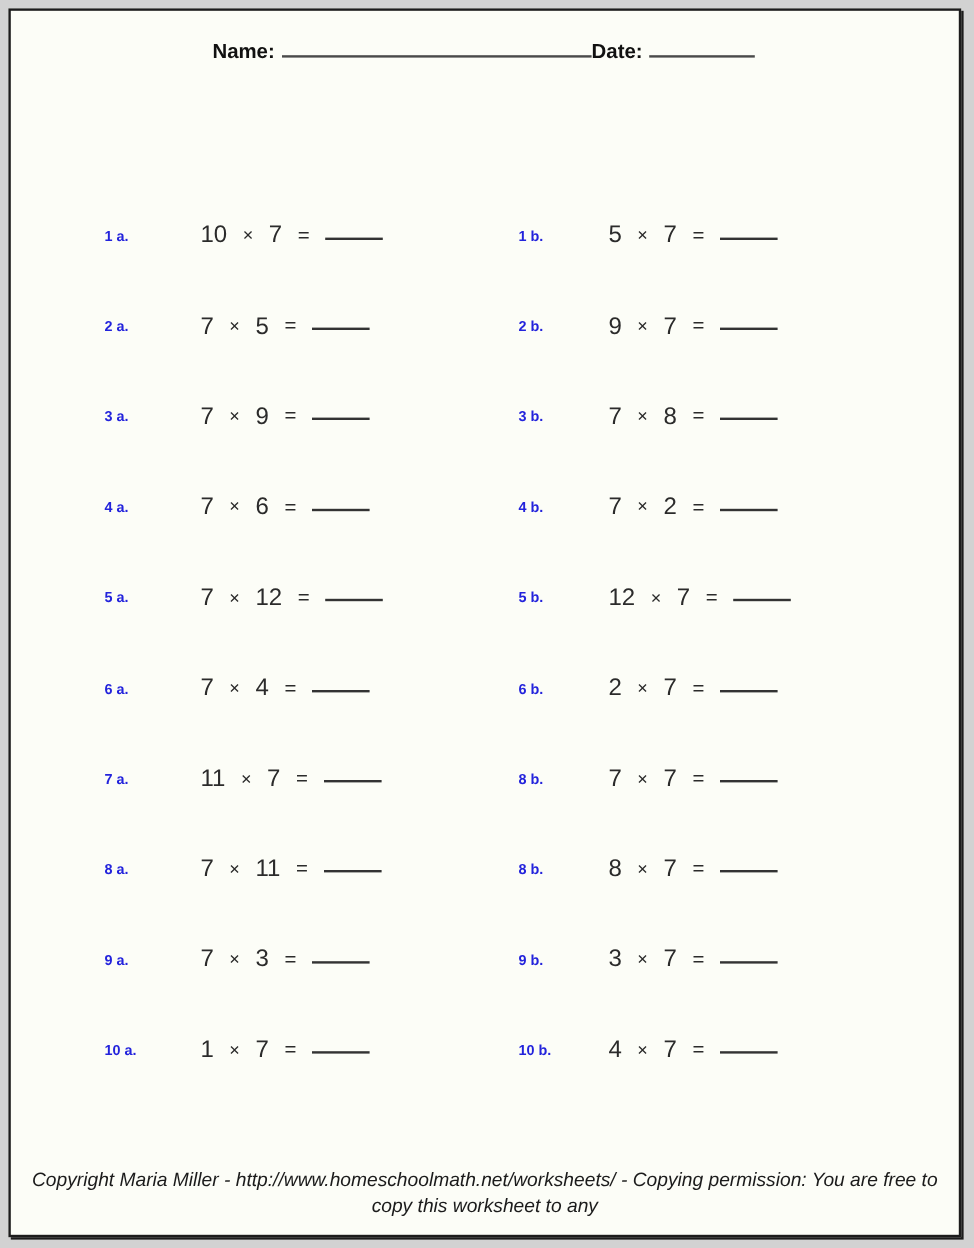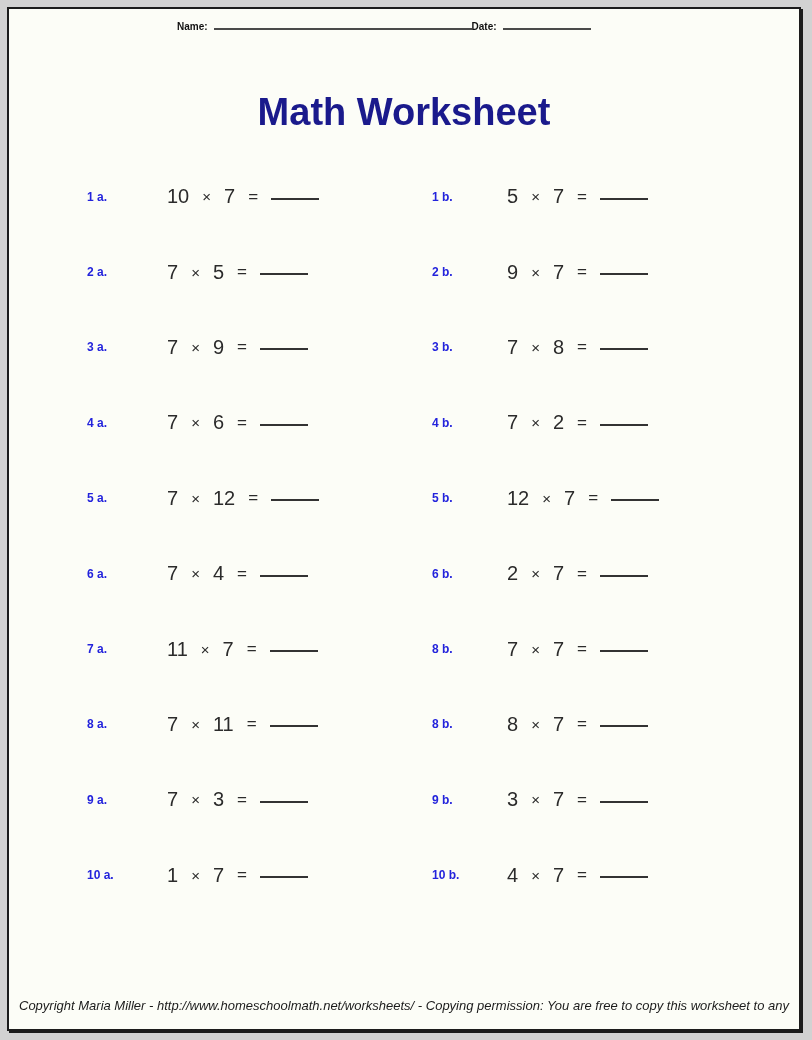--- a/index.html
+++ b/index.html
@@ -16,25 +16,25 @@
     width: 794px;
     height: 1024px;
     margin: 7px 0 0 7px;
     background: #fcfdf7;
     border: 2px solid #1c1c1c;
     box-shadow: 2px 2px 0 #1c1c1c;
   }
   
   .header {
     position: absolute;
-    top: 12px;
+    top: 24px;
     left: 168px;
     display: flex;
     align-items: baseline;
-    font-size: 10px;
+    font-size: 17px;
     font-weight: bold;
     color: #111;
   }
   .hline {
     display: inline-block;
     border-bottom: 2px solid #4a4a4a;
     margin-left: 6px;
     margin-bottom: -3px;
   }
   .name-line { width: 258px; }
@@ -86,38 +86,37 @@
     margin-bottom: -4px;
   }
   
   .footer {
     position: absolute;
     bottom: 12px;
     left: 0;
     width: 100%;
     text-align: center;
     font-style: italic;
-    font-size: 13px;
+    font-size: 16px;
     line-height: 22px;
     color: #1b1b1b;
   }
 </style>
 </head>
 <body>
 
 <div class="page">
 
   <div class="header">
     <span>Name:</span>
     <span class="hline name-line"></span>
     <span class="date-label">Date:</span>
     <span class="hline date-line"></span>
   </div>
 
-  <h1 class="title">Math Worksheet</h1>
 
   <div class="problems" id="problems">
   <div class="prow">
     <span class="plabel">1 a.</span>
     <span class="pexpr">
       <span>10</span>
       <span class="op">×</span>
       <span>7</span>
       <span class="op eq">=</span>
       <span class="blank"></span>

